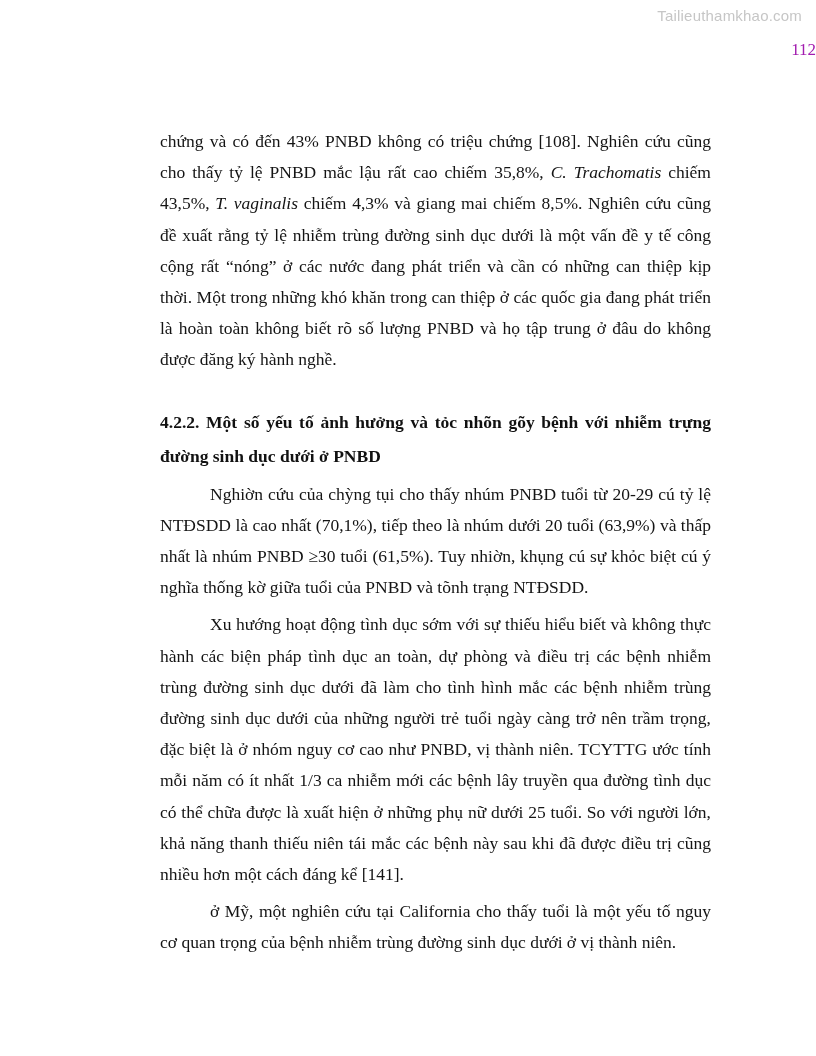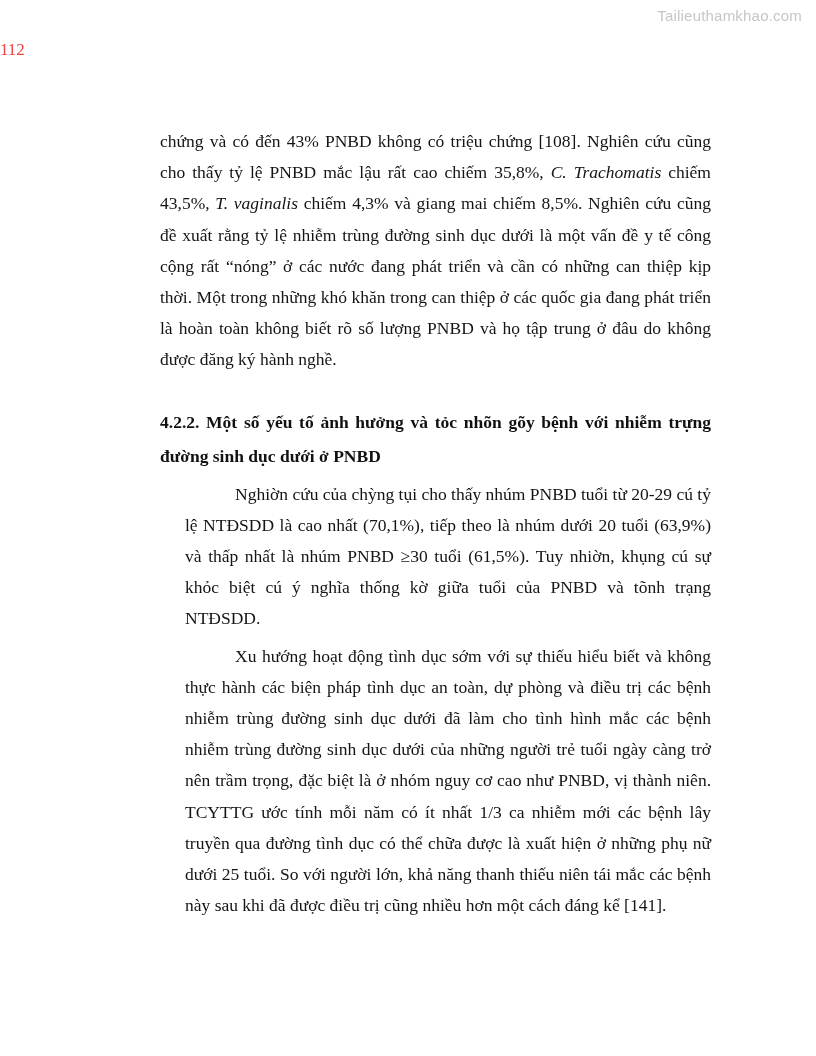--- a/index.html
+++ b/index.html
@@ -24,43 +24,42 @@
     font-size: 15px;
     color: #c6c6c6;
     letter-spacing: 0.2px;
     text-align: center;
   }
   .page-number {
     position: absolute;
     top: 40px;
     left: 0;
     width: 100%;
-    text-align: left;
+    text-align: right;
     font-size: 17px;
-    color: #ef4444;
+    color: #a21caf;
   }
   .content {
     position: absolute;
     top: 126px;
     left: 160px;
     width: 551px;
   }
   .body-text {
     margin: 0;
     font-size: 17.5px;
     line-height: 31.2px;
     text-align: justify;
     color: #141414;
   }
   .body-text .italic {
     font-style: italic;
   }
   .indent {
     text-indent: 50px;
-    margin-left: 25px;
   }
   .section-heading {
     margin: 29px 0 5px 0;
     font-size: 17.5px;
     font-weight: bold;
     line-height: 34.5px;
     text-align: justify;
     color: #111111;
   }
   .para-gap {
@@ -79,16 +78,17 @@
   <div class="content">
 
     <p class="body-text"><span>chứng và có đến 43% PNBD không có triệu chứng [108].  Nghiên cứu cũng cho thấy tỷ lệ PNBD mắc lậu rất cao chiếm 35,8%, </span><span class="italic">C. Trachomatis</span><span> chiếm 43,5%,  </span><span class="italic">T. vaginalis</span><span> chiếm 4,3% và giang mai chiếm 8,5%. Nghiên cứu cũng đề xuất rằng tỷ lệ nhiễm trùng đường sinh dục dưới là một vấn đề y tế công cộng rất “nóng” ở các nước đang phát triển và cần có những can thiệp kịp thời. Một trong những khó khăn trong can thiệp ở các quốc gia đang phát triển là hoàn toàn không biết rõ số lượng PNBD và họ tập trung ở đâu do không được đăng ký hành nghề.</span></p>
 
     <h3 class="section-heading">4.2.2. Một số yếu tố ảnh hưởng và tỏc nhõn gõy bệnh với nhiễm trựng đường sinh dục dưới ở PNBD</h3>
 
     <p class="body-text indent">Nghiờn cứu của chỳng tụi cho thấy nhúm PNBD tuổi từ 20-29 cú tỷ lệ NTĐSDD là cao nhất (70,1%), tiếp theo là nhúm dưới 20 tuổi (63,9%) và thấp nhất là nhúm PNBD ≥30 tuổi (61,5%). Tuy nhiờn, khụng cú sự khỏc biệt cú ý nghĩa thống kờ giữa tuổi của PNBD và tõnh trạng NTĐSDD.</p>
 
     <p class="body-text indent para-gap">Xu hướng hoạt động tình dục sớm với sự thiếu hiểu biết và không thực hành các biện pháp tình dục an toàn, dự phòng và điều trị các bệnh nhiễm trùng đường sinh dục dưới đã làm cho tình hình mắc các bệnh nhiễm trùng đường sinh dục dưới của những người trẻ tuổi ngày càng trở nên trầm trọng, đặc biệt là ở nhóm nguy cơ cao như PNBD, vị thành niên. TCYTTG ước tính mỗi năm có ít nhất 1/3 ca nhiễm mới các bệnh lây truyền qua đường tình dục có thể chữa được là xuất hiện ở những phụ nữ dưới 25 tuổi. So với người lớn, khả năng thanh thiếu niên tái mắc các bệnh này sau khi đã được điều trị cũng nhiều hơn một cách đáng kể [141].</p>
 
+    <p class="body-text indent para-gap">ở Mỹ, một nghiên cứu tại California cho thấy tuổi là một yếu tố nguy cơ quan trọng của bệnh nhiễm trùng đường sinh dục dưới ở vị thành niên.</p>
 
   </div>
 
 </div>
 
 </body></html>

